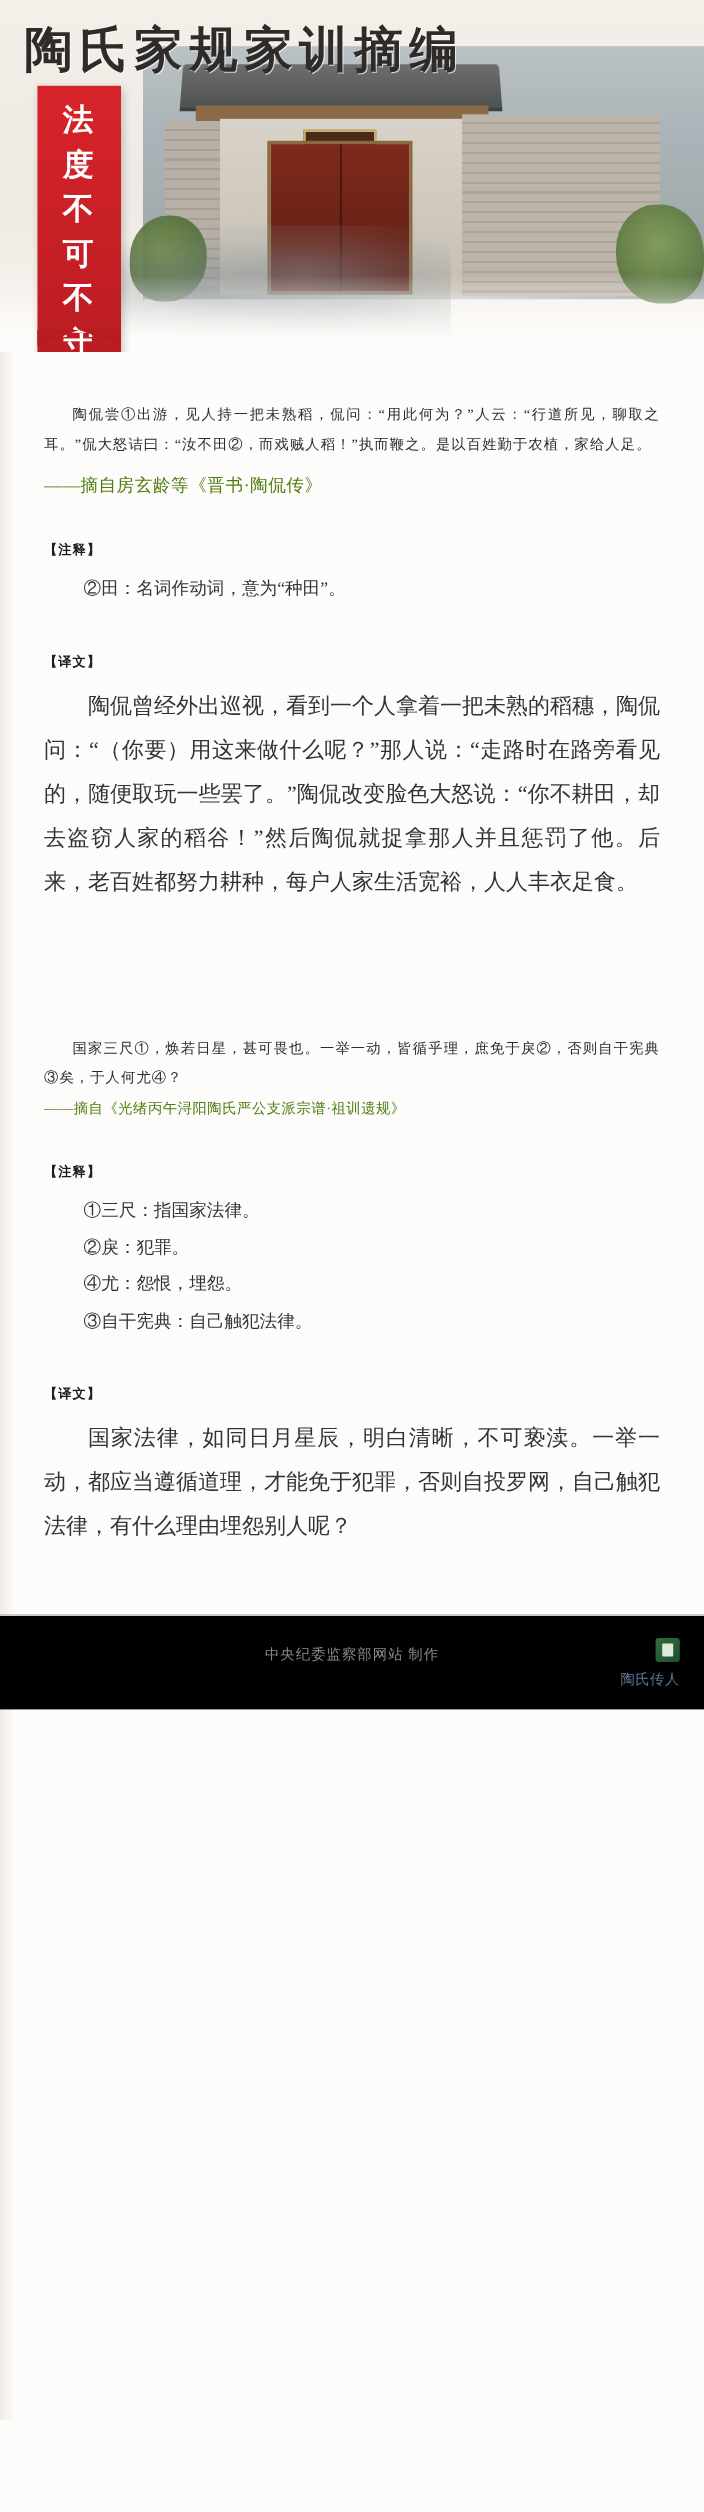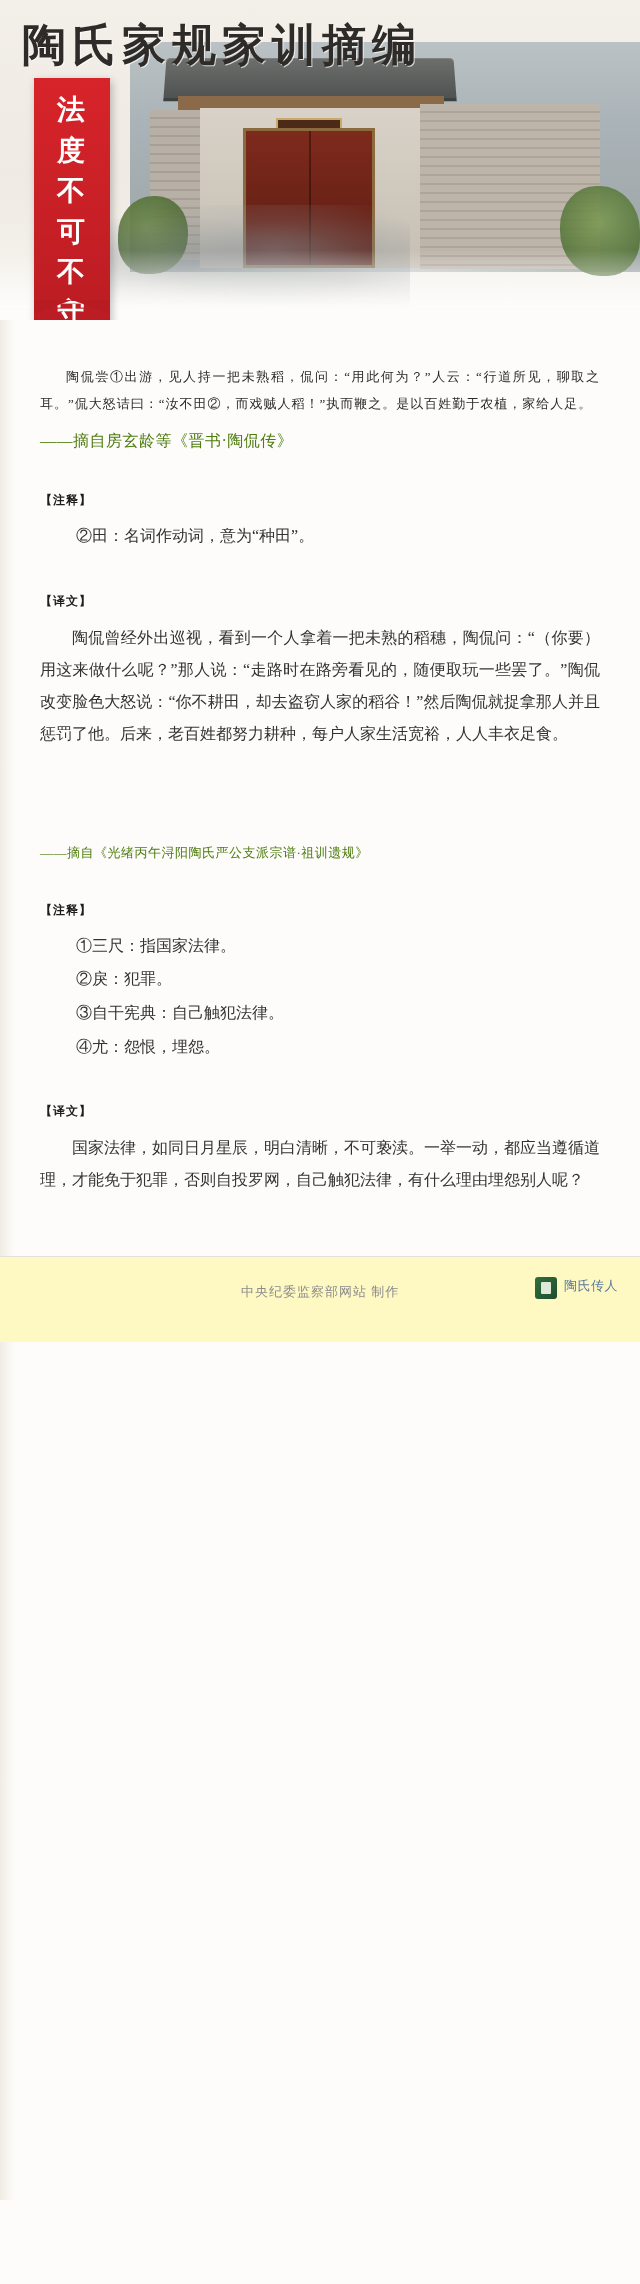--- a/index.html
+++ b/index.html
@@ -196,52 +196,53 @@
     list-style: none;
   }
   .note-list li {
     font-size: 16px;
     line-height: 2.1;
     color: #333;
     padding-left: 36px;
   }
   .translation {
     margin-top: 12px;
-    font-size: 16px;
+    font-size: 20px;
     line-height: 2.0;
     color: #333;
     text-align: justify;
     text-indent: 2em;
   }
   .gap {
     height: 72px;
   }
 
   
   .footer {
     position: relative;
     margin-top: 60px;
     height: 86px;
     border-top: 1px solid #e3e0da;
-    background: #fef9c3;
+    background: #000000;
   }
   .footer-credit {
     position: absolute;
     left: 0; right: 0; top: 26px;
     text-align: center;
     font-size: 13px;
     color: #8b8b8b;
     letter-spacing: 1px;
   }
   .footer-account {
     position: absolute;
     right: 22px; top: 20px;
     display: flex;
-    align-items: flex-start;
+    align-items: flex-end;
     gap: 7px;
+    flex-direction: column;
   }
   .account-avatar {
     width: 22px; height: 22px;
     border-radius: 3px;
     background: linear-gradient(135deg,#2f6f3f,#1f4d2c);
     position: relative;
   }
   .account-avatar:after {
     content: "";
     position: absolute; left: 6px; top: 5px;
@@ -308,28 +309,29 @@
         <li>②田：名词作动词，意为“种田”。</li>
       </ul>
 
       <div class="section-label">【译文】</div>
       <p class="translation">陶侃曾经外出巡视，看到一个人拿着一把未熟的稻穗，陶侃问：“（你要）用这来做什么呢？”那人说：“走路时在路旁看见的，随便取玩一些罢了。”陶侃改变脸色大怒说：“你不耕田，却去盗窃人家的稻谷！”然后陶侃就捉拿那人并且惩罚了他。后来，老百姓都努力耕种，每户人家生活宽裕，人人丰衣足食。</p>
     </div>
 
     <div class="gap"></div>
 
     <div>
+      <p class="passage">国家三尺①，焕若日星，甚可畏也。一举一动，皆循乎理，庶免于戾②，否则自干宪典③矣，于人何尤④？</p>
       <div class="source small">——摘自《光绪丙午浔阳陶氏严公支派宗谱·祖训遗规》</div>
 
       <div class="section-label">【注释】</div>
       <ul class="note-list">
         <li>①三尺：指国家法律。</li>
         <li>②戾：犯罪。</li>
+        <li>④尤：怨恨，埋怨。</li>
         <li>③自干宪典：自己触犯法律。</li>
-        <li>④尤：怨恨，埋怨。</li>
       </ul>
 
       <div class="section-label">【译文】</div>
       <p class="translation">国家法律，如同日月星辰，明白清晰，不可亵渎。一举一动，都应当遵循道理，才能免于犯罪，否则自投罗网，自己触犯法律，有什么理由埋怨别人呢？</p>
     </div>
   </div>
 
   <div class="footer">
     <div class="footer-credit">中央纪委监察部网站 制作</div>
     <div class="footer-account">

